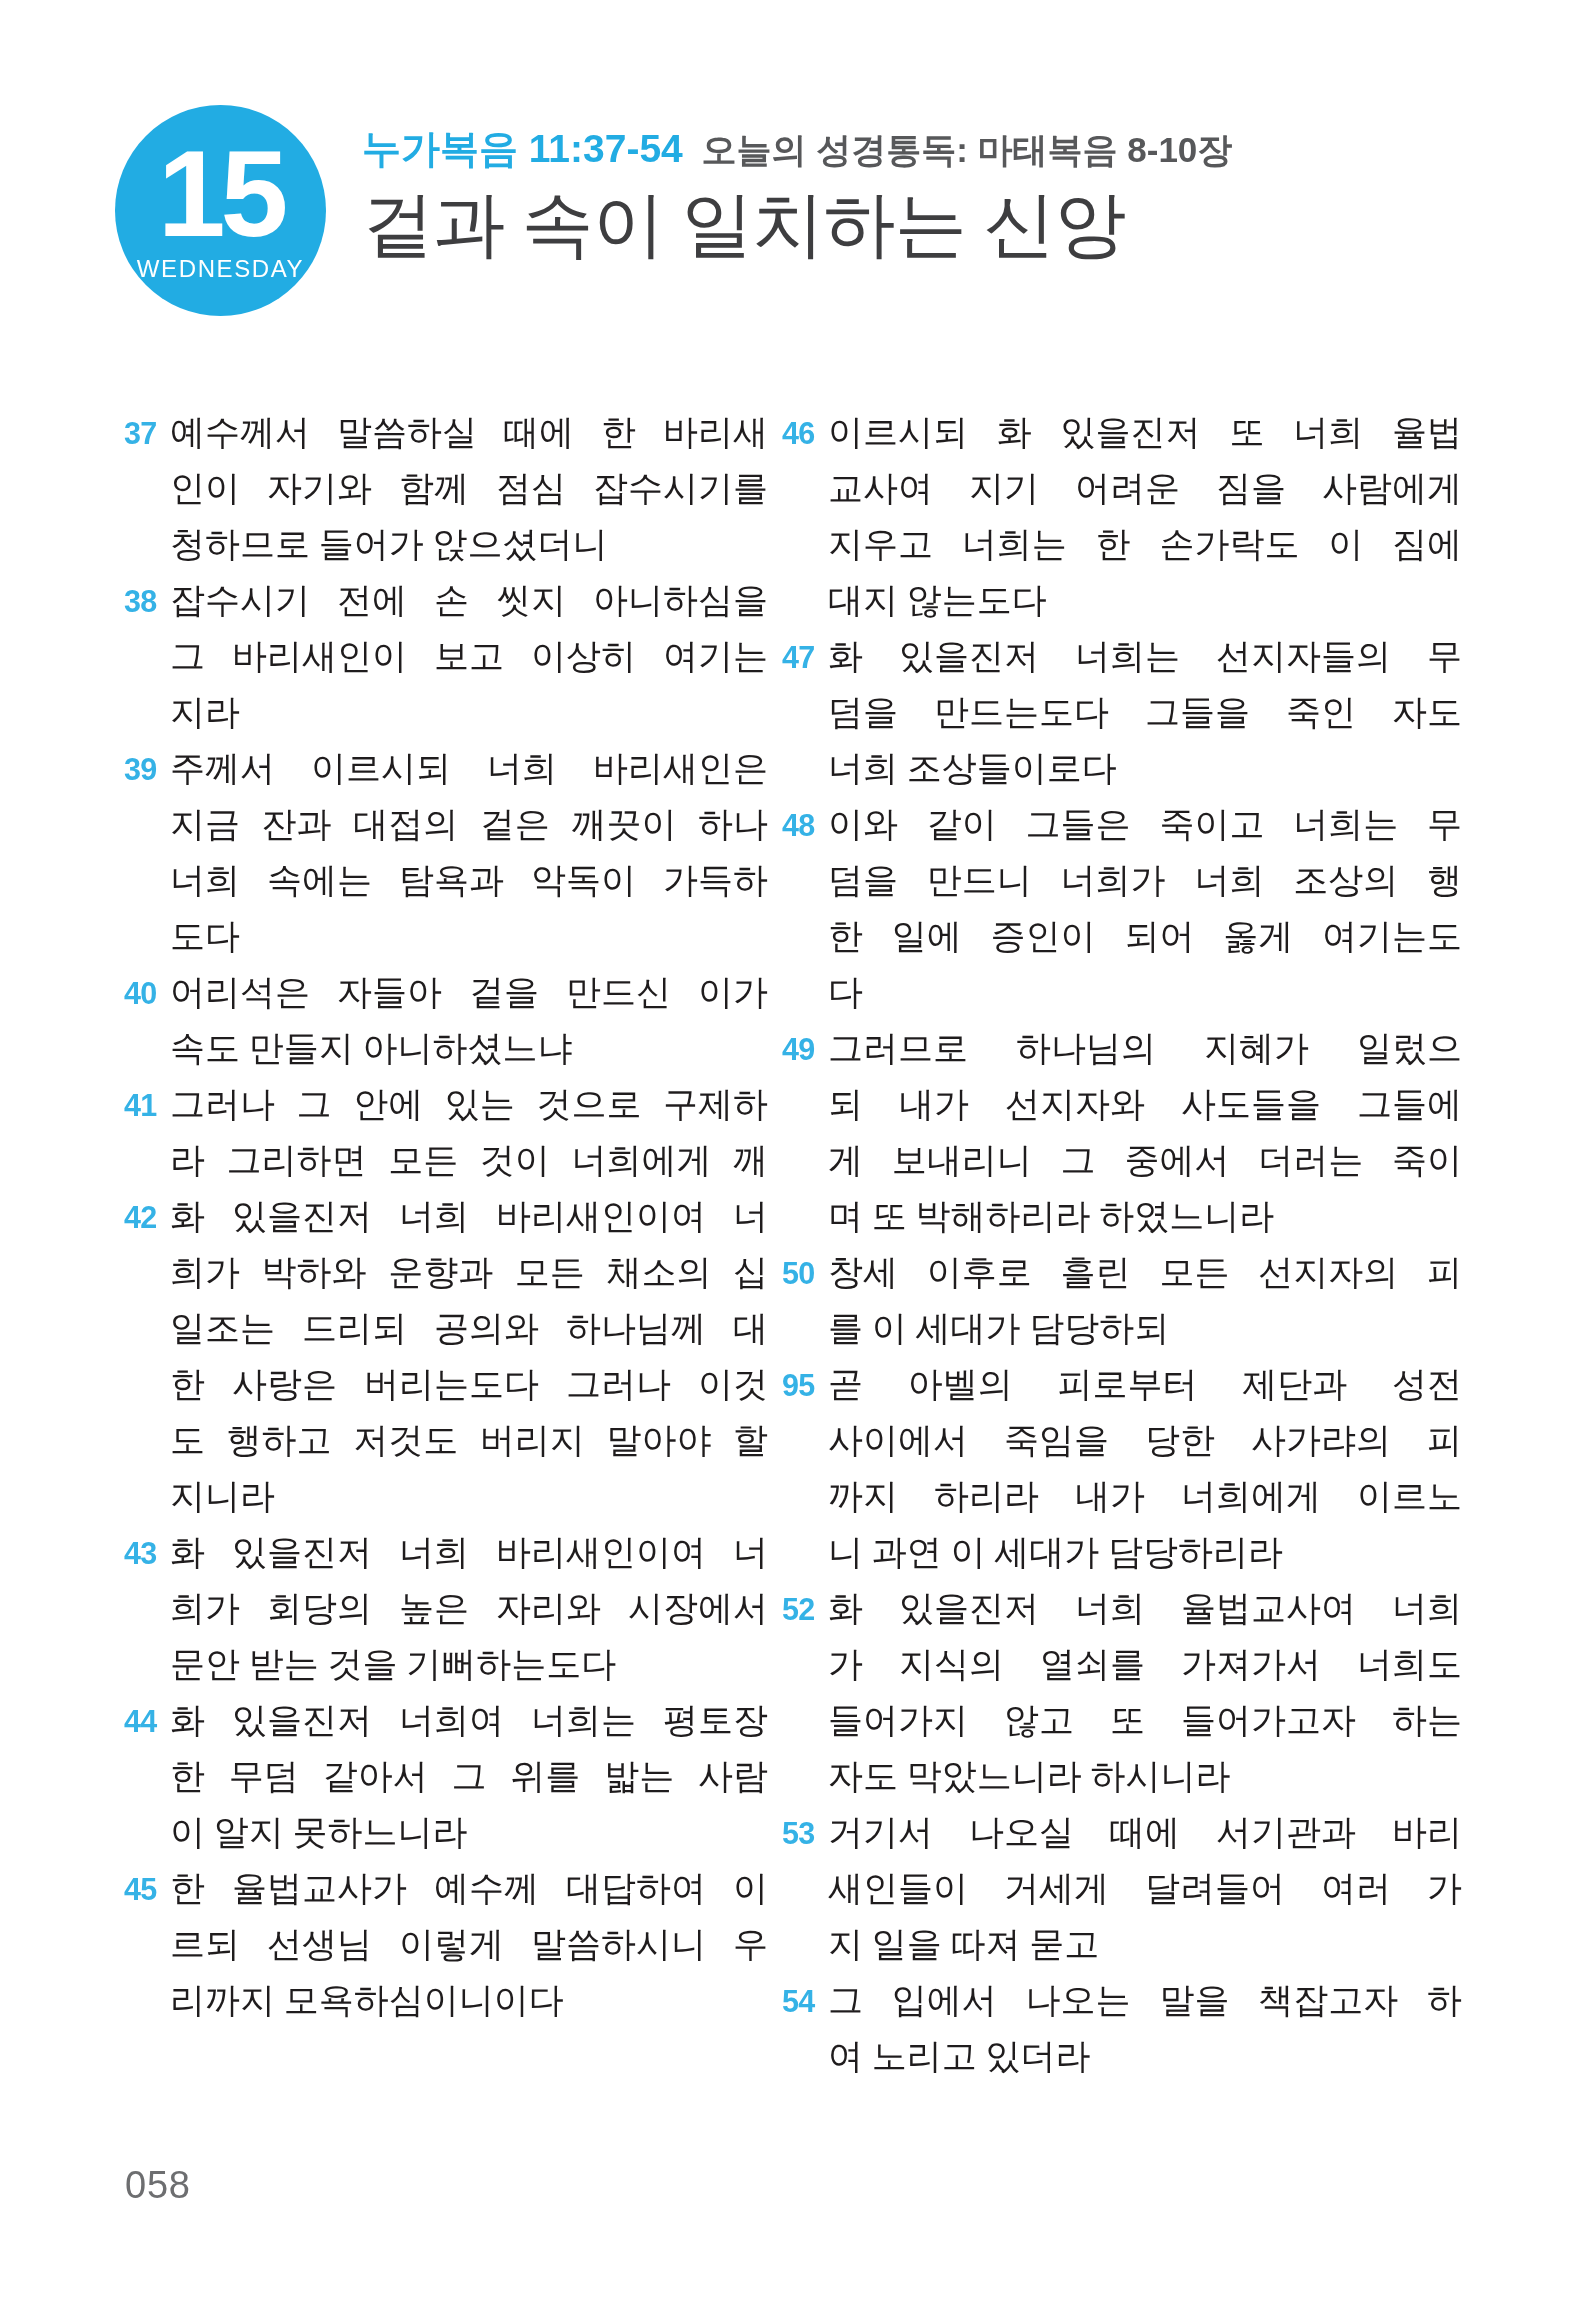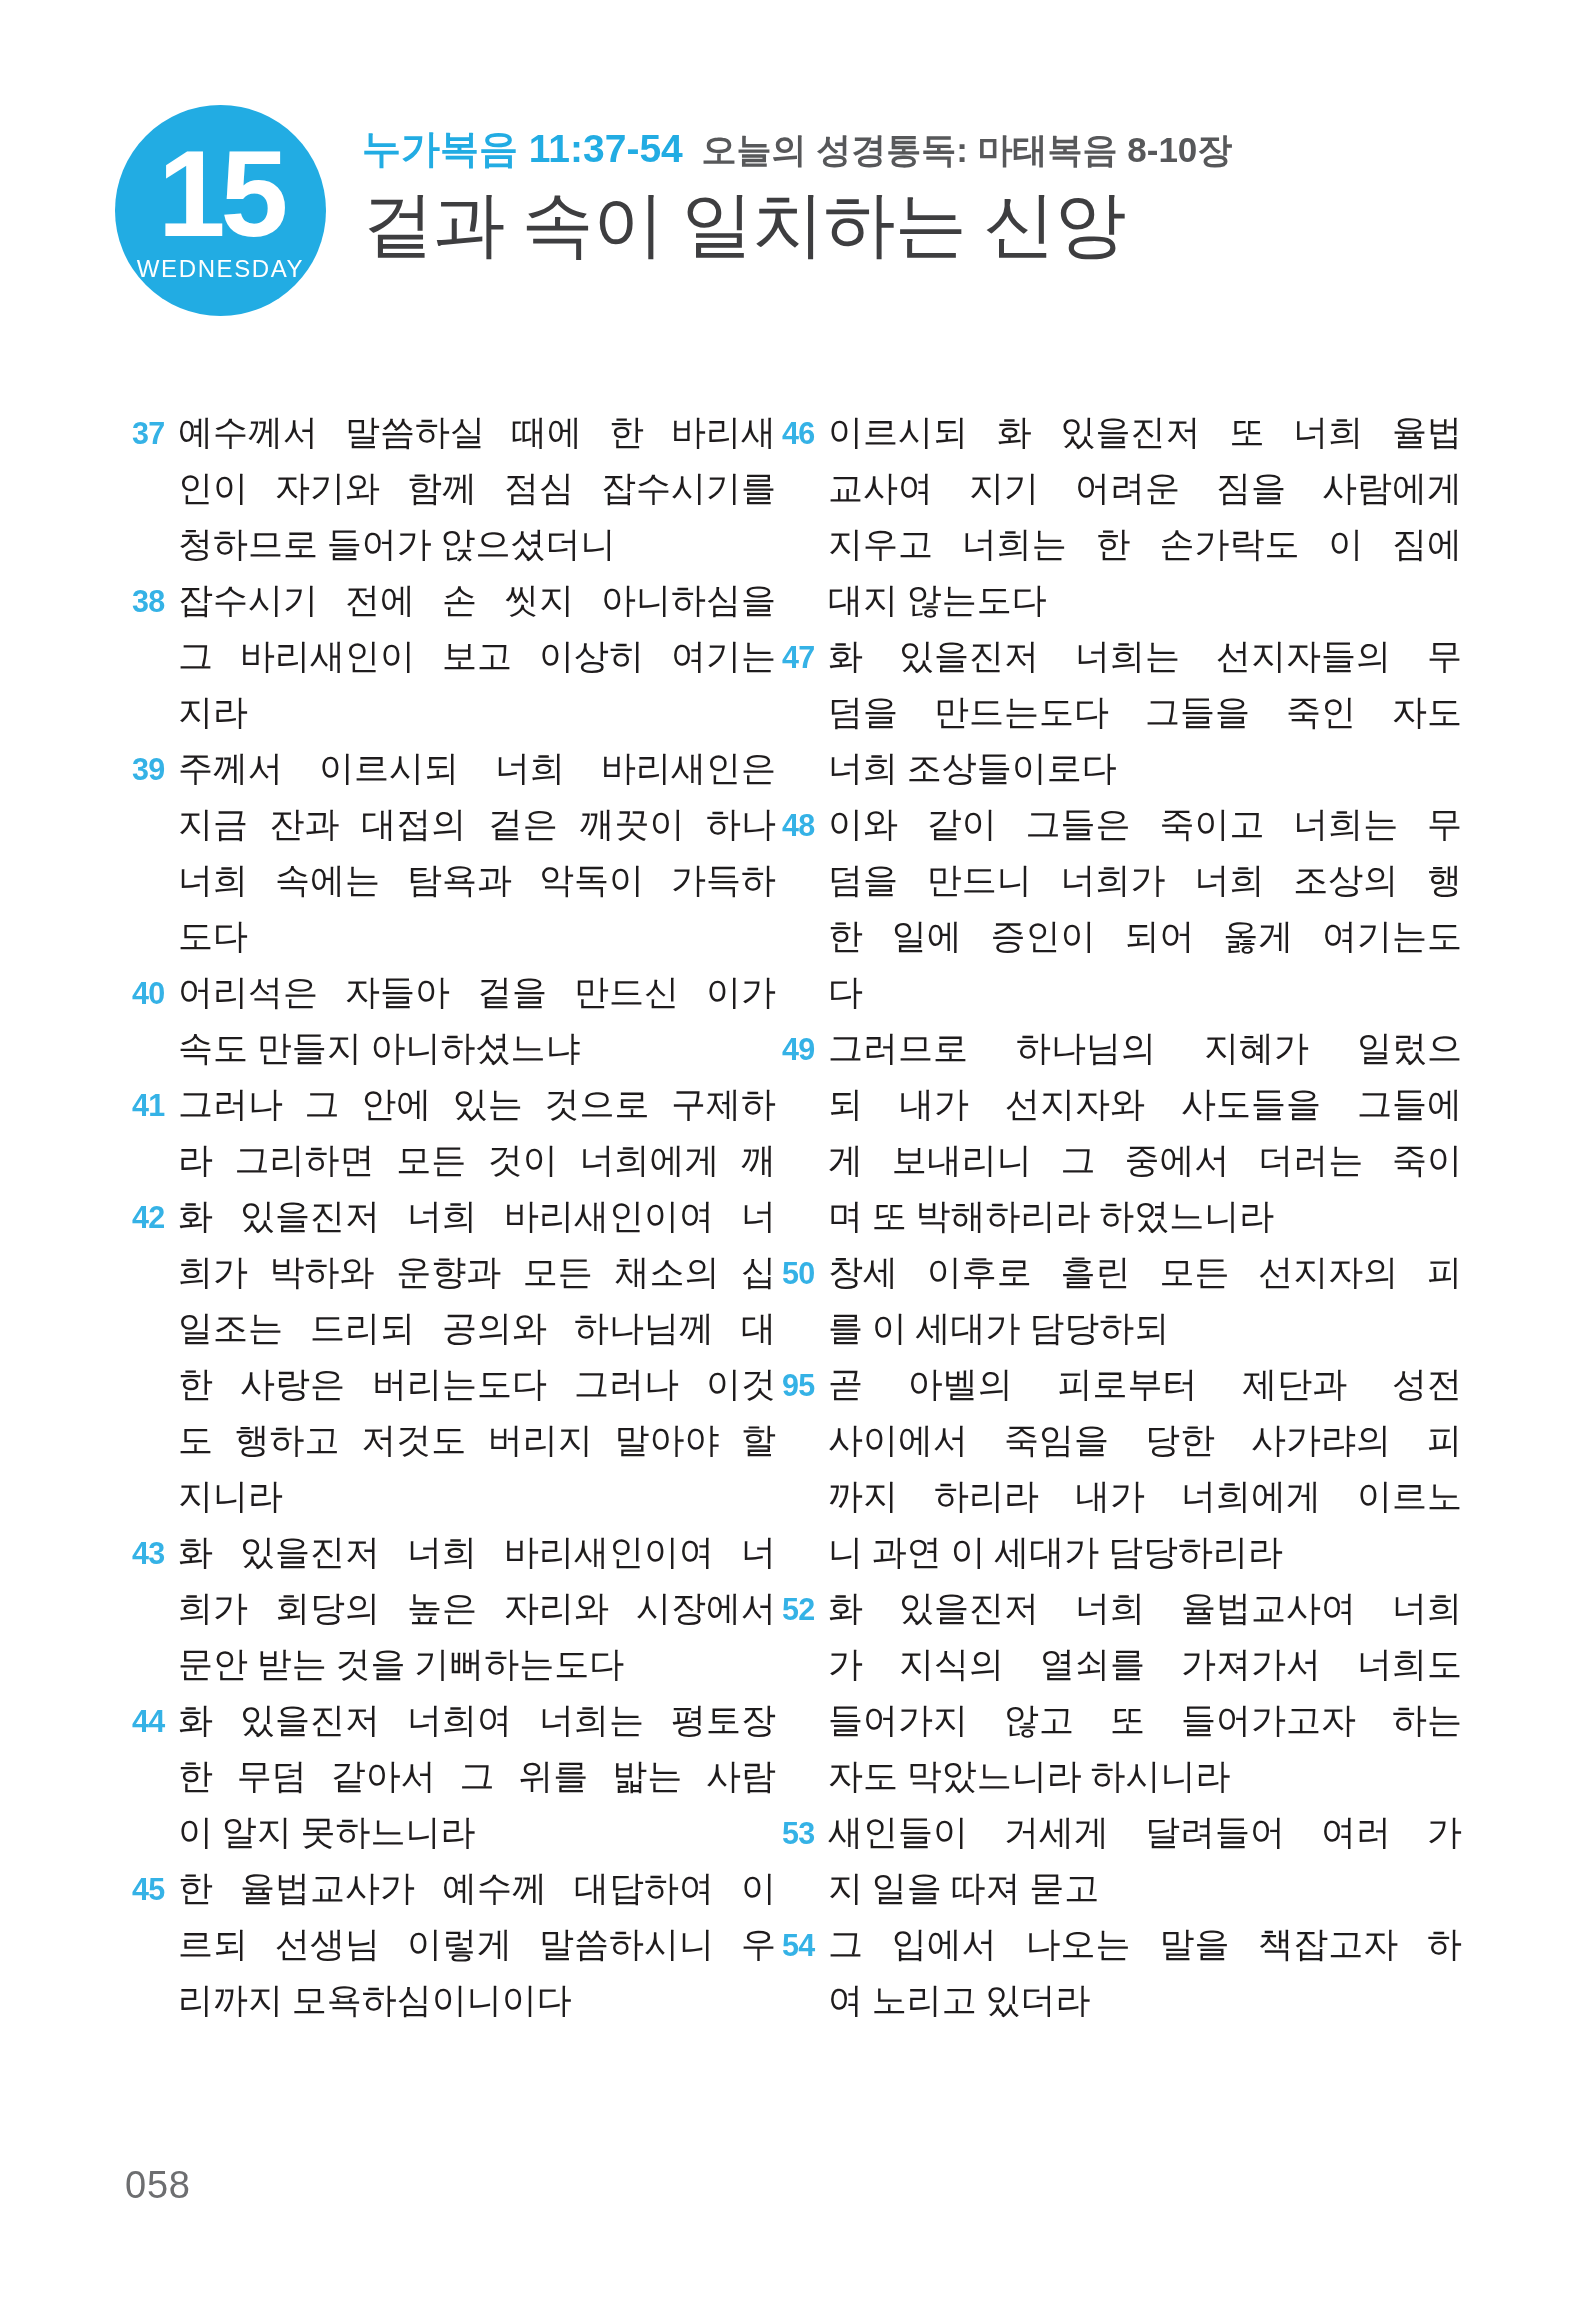--- a/index.html
+++ b/index.html
@@ -80,21 +80,21 @@
     color: var(--title-gray);
     letter-spacing: -0.8px;
     white-space: nowrap;
   }
 
   
   .column {
     position: absolute;
     top: 405px;
   }
-  .column.left  { left: 132px; width: 644px; }
+  .column.left  { left: 124px; width: 644px; }
   .column.right { left: 782px; width: 680px; }
 
   .verse { display: flex; align-items: flex-start; }
   .verse-num {
     flex: none;
     width: 46px;
     font-family: "Liberation Sans", "DejaVu Sans", sans-serif;
     font-weight: bold;
     font-size: 30.5px;
     line-height: 56px;
@@ -295,20 +295,21 @@
           <div class="vline">화 있을진저 너희 율법교사여 너희</div>
           <div class="vline">가 지식의 열쇠를 가져가서 너희도</div>
           <div class="vline">들어가지 않고 또 들어가고자 하는</div>
           <div class="vline last">자도 막았느니라 하시니라</div>
         </div>
   </div>
 
   <div class="verse">
     <span class="verse-num">53</span>
     <div class="verse-text">
+          <div class="vline">거기서 나오실 때에 서기관과 바리</div>
           <div class="vline">새인들이 거세게 달려들어 여러 가</div>
           <div class="vline last">지 일을 따져 묻고</div>
         </div>
   </div>
 
   <div class="verse">
     <span class="verse-num">54</span>
     <div class="verse-text">
           <div class="vline">그 입에서 나오는 말을 책잡고자 하</div>
           <div class="vline last">여 노리고 있더라</div>

